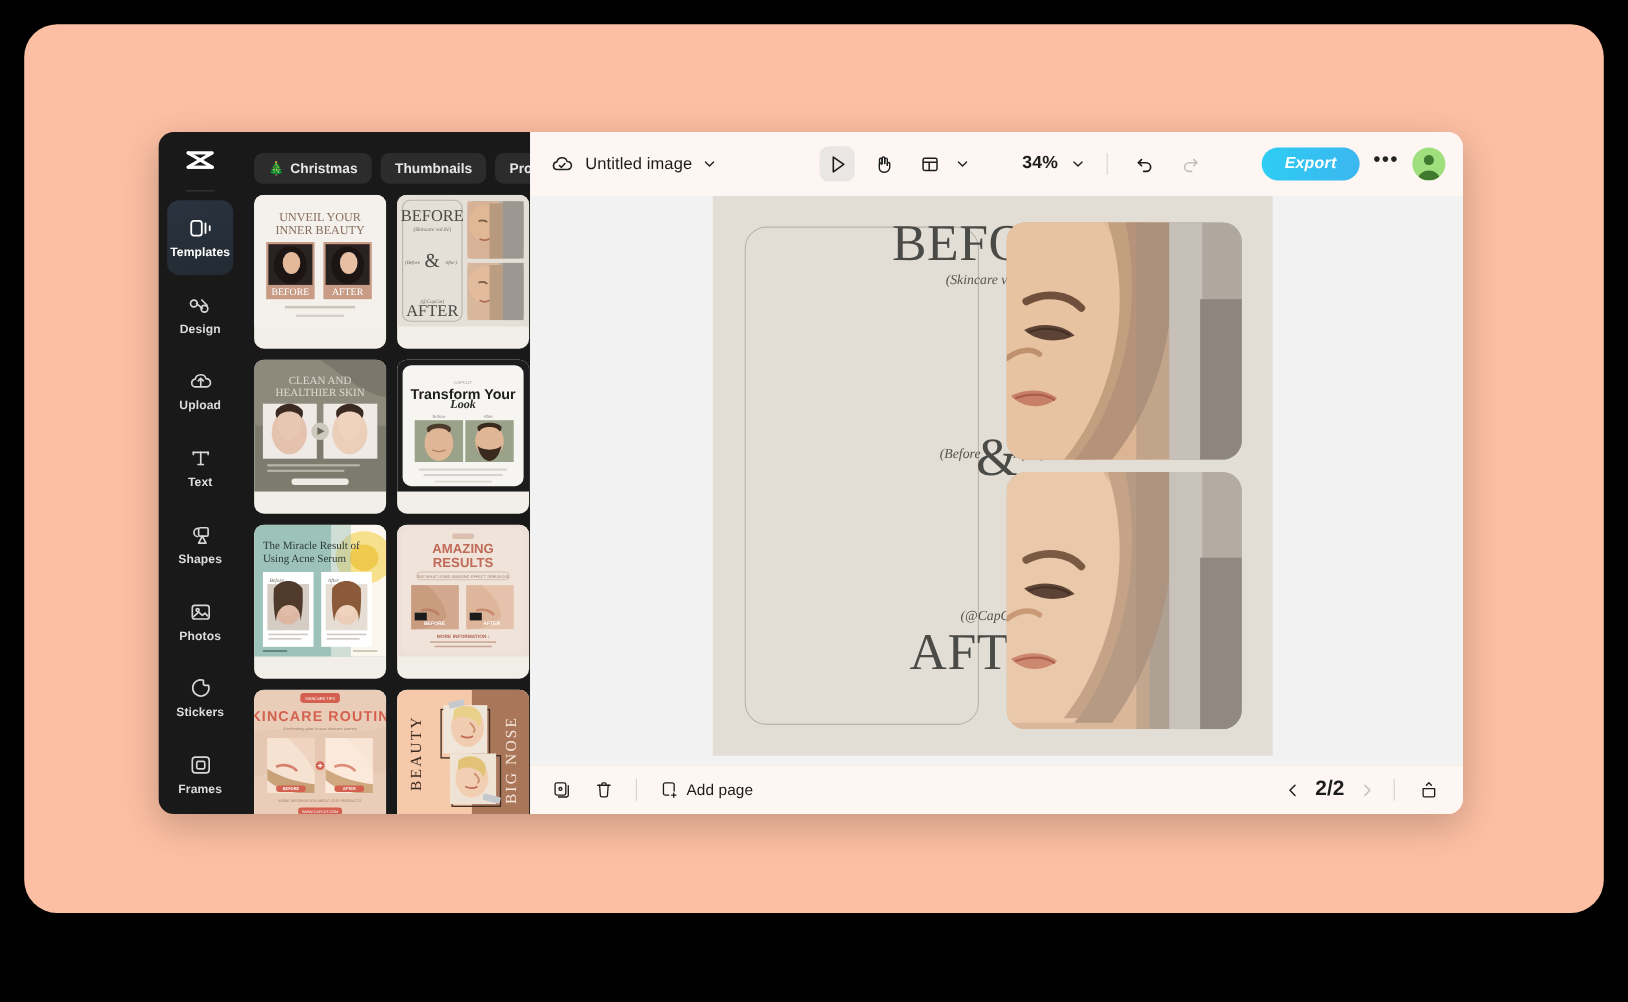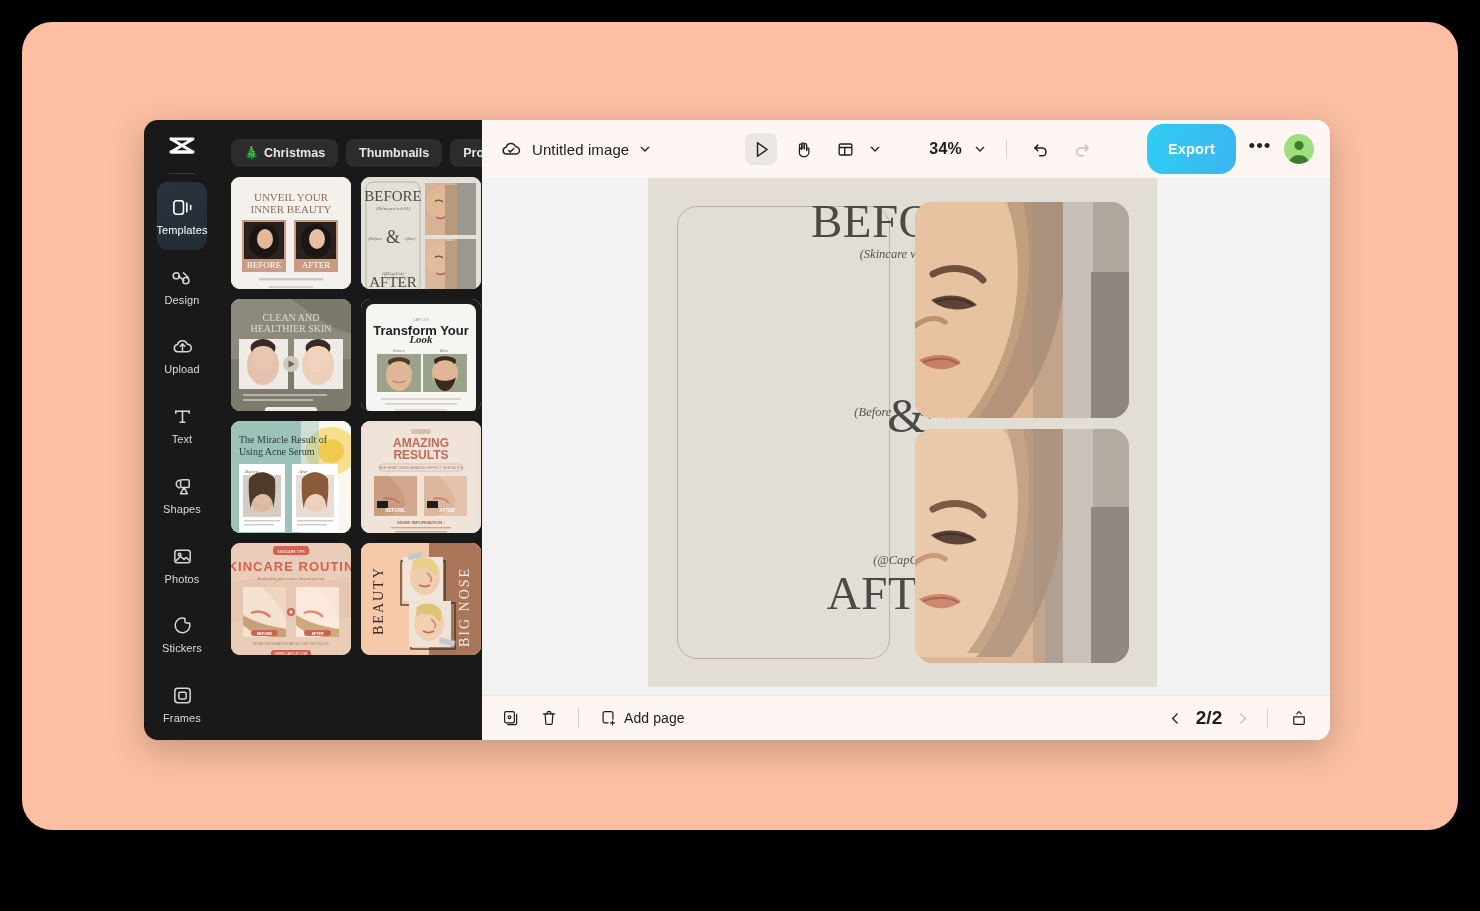--- a/index.html
+++ b/index.html
@@ -44,27 +44,28 @@
   #logo-wrap {
     width: 46px; height: 40px;
     display: flex; align-items: center; justify-content: center;
   }
   #rail-divider {
     width: 26px; height: 1px;
     background: #3a3a3a;
     margin: 4px 0 8px 0;
   }
   .rail-item {
-    width: 50px; height: 68px;
+    width: 60px; height: 68px;
     border-radius: 11px;
     display: flex; flex-direction: column;
     align-items: center; justify-content: center;
     gap: 5px;
     cursor: pointer;
     margin-bottom: 2px;
+    font-weight: bold;
   }
   .rail-item.active {
     background: linear-gradient(160deg,#2b3340,#222a33);
   }
   .rail-icon { width: 23px; height: 23px; display:block; }
   .rail-icon svg { display:block; }
   .rail-label {
     font-size: 11px;
     color: #dcdcdc;
     letter-spacing: .1px;
@@ -120,21 +121,21 @@
   #thumbs {
     display: grid;
     grid-template-columns: repeat(2, 120px);
     gap: 10px;
     padding: 0 11px 10px 11px;
     overflow: hidden;
     flex: 1 1 auto;
     align-content: start;
   }
   .thumb {
-    width: 120px; height: 112px;
+    width: 120px; height: 140px;
     border-radius: 9px;
     overflow: hidden;
     position: relative;
     cursor: pointer;
     background: #f2efe9;
   }
 
   
   #editor {
     flex: 1 1 auto;
@@ -161,28 +162,29 @@
     cursor: pointer;
   }
   .tb-btn.sel { background: #e9e6e4; }
   #zoom-val {
     font-size: 16px; color: #1c1c1c; font-weight: 700;
     letter-spacing: .2px;
   }
   .vsep { width: 1px; height: 20px; background: #d8d2cd; }
   #spacer { flex: 1 1 auto; }
   #export-btn {
-    height: 50px; padding: 0 21px;
+    height: 30px; padding: 0 21px;
     border-radius: 16px;
     background: linear-gradient(100deg,#2ecdf4,#3bb6ef);
     color: #fff;
     font-size: 14.5px; font-weight: 700;
     display: flex; align-items: center;
     cursor: pointer;
     letter-spacing: .2px;
+    font-style: italic;
   }
   #more-btn {
     width: 28px; height: 28px;
     display: flex; align-items: center; justify-content: center;
     color: #242424; font-size: 19px; letter-spacing: 1px;
     cursor: pointer; line-height: 0;
     padding-bottom: 7px;
   }
   #avatar {
     width: 30px; height: 30px; border-radius: 50%;

